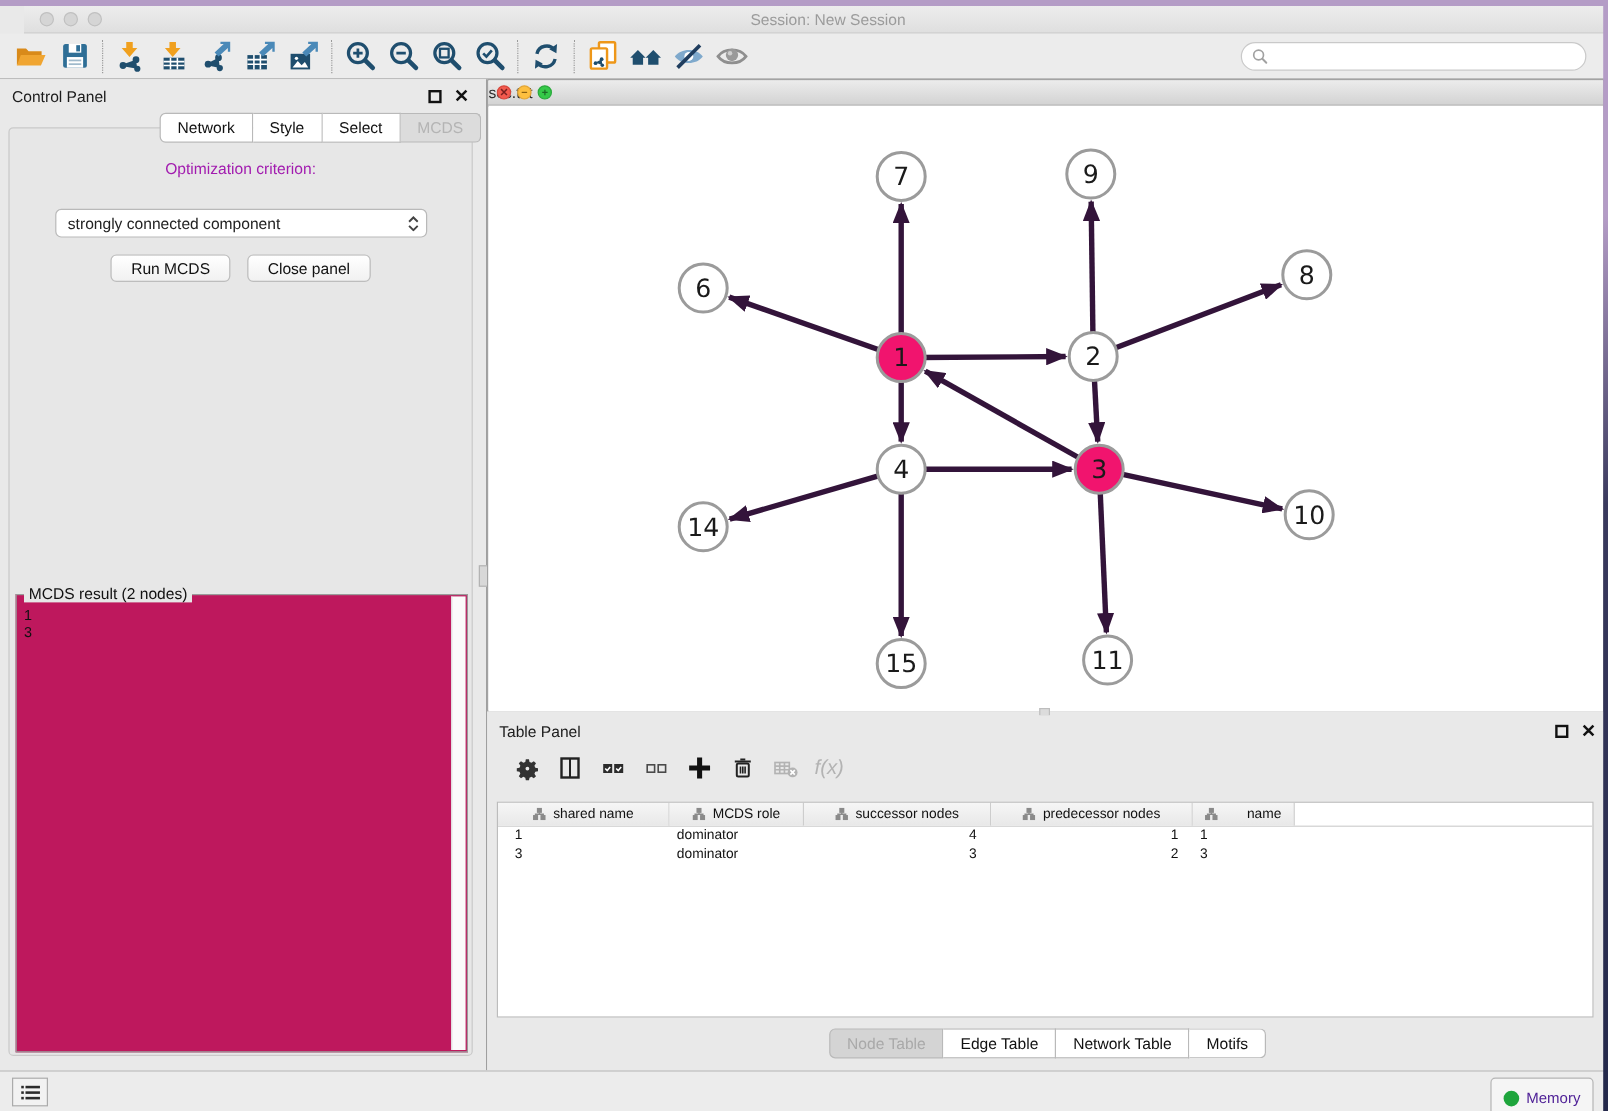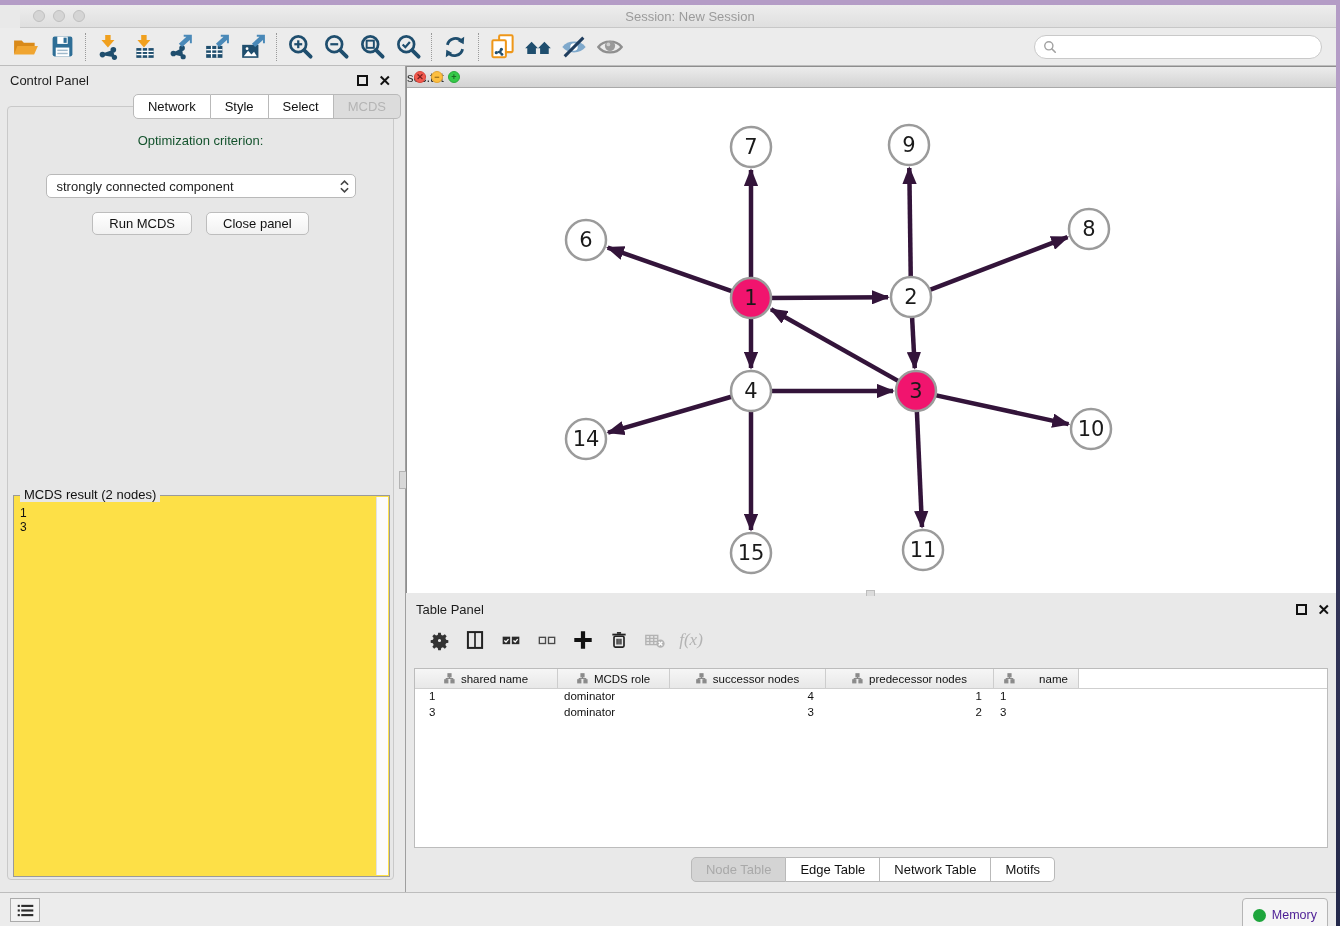--- a/index.html
+++ b/index.html
@@ -35,27 +35,27 @@
   .close-x { font-size:15px; font-weight:bold; color:#111; line-height:11px; }
 
   .seg-tabs { display:flex; justify-content:flex-end; position:relative; z-index:2; }
   .seg { padding:4px 14px; background:#fff; border:1px solid #b9b9b9; border-left:none; font-size:13px; color:#111; }
   .seg:first-child { border-left:1px solid #b9b9b9; border-radius:5px 0 0 5px; }
   .seg:last-child { border-radius:0 5px 5px 0; }
   .seg.disabled { background:#dcdcdc; color:#b4b4b4; }
   .seg.sel-gray { background:#d4d4d4; color:#a9a9a9; }
 
   .cp-body { position:absolute; left:7px; right:7px; top:40px; bottom:12px; border:1px solid #c9c9c9; border-radius:4px; background:#e7e7e7; }
-  .opt-label { text-align:center; margin-top:26px; font-size:13px; color:#14532d; }
+  .opt-label { text-align:center; margin-top:26px; font-size:13px; color:#a21caf; }
   .criterion { margin:26px auto 0; width:310px; height:24px; background:#fff; border:1px solid #b9b9b9; border-radius:5px; display:flex; align-items:center; padding:0 6px 0 10px; font-size:13px; }
   .criterion .stepper { margin-left:auto; display:flex; flex-direction:column; gap:1px; }
   .btn-row { display:flex; justify-content:center; gap:14px; margin-top:14px; }
   .mac-btn { background:linear-gradient(#ffffff,#f1f1f1); border:1px solid #bdbdbd; border-radius:5px; padding:3px 16px; font-size:13px; color:#111; }
 
-  .result-box { position:absolute; left:5px; right:3px; bottom:2px; height:382px; border:1px solid #9a9a9a; background:#fde047; }
+  .result-box { position:absolute; left:5px; right:3px; bottom:2px; height:382px; border:1px solid #9a9a9a; background:#be185d; }
   .result-legend { position:absolute; top:-9px; left:6px; background:#e7e7e7; padding:0 4px; font-size:13px; color:#111; }
   .result-text { position:absolute; inset:10px 14px 2px 6px; font-size:12px; color:#111; white-space:pre; overflow:hidden; }
   .result-scroll { position:absolute; top:1px; bottom:1px; right:1px; width:12px; background:#fbfbfb; border-left:1px solid #e2e2e2; }
 
   .v-divider { position:absolute; left:401px; top:66px; width:5px; height:826px; background:#e9e9e9; border-right:1px solid #9f9f9f; }
   .v-grip { position:absolute; left:-2px; top:405px; width:8px; height:18px; background:#d8d8d8; border:1px solid #b3b3b3; }
 
   
   .net-window { position:absolute; left:406px; top:66px; width:931px; height:527px; border:1px solid #8e8e8e; background:#fff; }
   .net-titlebar { height:21px; background:linear-gradient(#ececec,#d3d3d3); border-bottom:1px solid #a9a9a9; position:relative; display:flex; align-items:center; }
@@ -68,21 +68,21 @@
   .net-canvas { position:absolute; left:0; top:22px; width:929px; height:504px; background:#fff; }
 
   .h-divider { position:absolute; left:406px; top:593px; width:934px; height:3px; background:#e9e9e9; }
   .h-grip { position:absolute; left:460px; top:-3px; width:9px; height:7px; background:#dcdcdc; border:1px solid #bdbdbd; }
 
   
   .table-panel { position:absolute; left:406px; top:596px; width:934px; height:296px; background:#e9e9e9; }
   .tp-header { height:26px; display:flex; align-items:center; padding:0 10px; }
   .tp-toolbar { display:flex; align-items:center; gap:6px; padding:4px 10px 8px 18px; }
   .tp-tbtn { width:30px; height:28px; display:flex; align-items:center; justify-content:center; }
-  .fx-label { font-family:Liberation Serif, serif; font-style:italic; font-size:17px; color:#b3b3b3; }
+  .fx-label { font-family:Liberation Sans, sans-serif; font-style:italic; font-size:17px; color:#b3b3b3; }
   .table-wrap { position:absolute; left:8px; right:12px; top:72px; bottom:44px; background:#fff; border:1px solid #bcbcbc; overflow:hidden; }
   .thead { display:flex; height:20px; border-bottom:1px solid #cfcfcf; }
   .th { background:linear-gradient(#f6f6f6,#e8e8e8); border-right:1px solid #cdcdcd; display:flex; align-items:center; justify-content:center; gap:6px; font-size:11.5px; color:#111; }
   .trow { display:flex; height:16px; font-size:11.5px; color:#111; }
   .td { padding:1px 0; }
   .td.a-left { text-align:left; padding-left:14px; }
   .td.a-left2 { text-align:left; padding-left:6px; }
   .td.a-right { text-align:right; padding-right:12px; }
   .tp-tabs { position:absolute; left:0; right:0; bottom:10px; display:flex; justify-content:center; }
 

